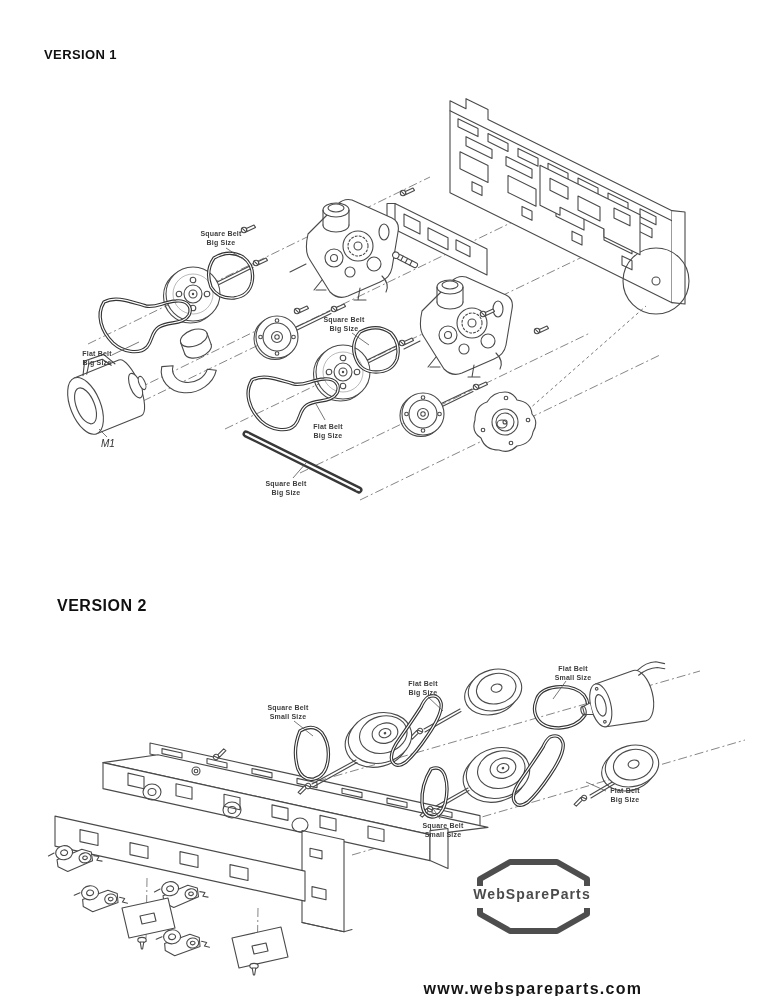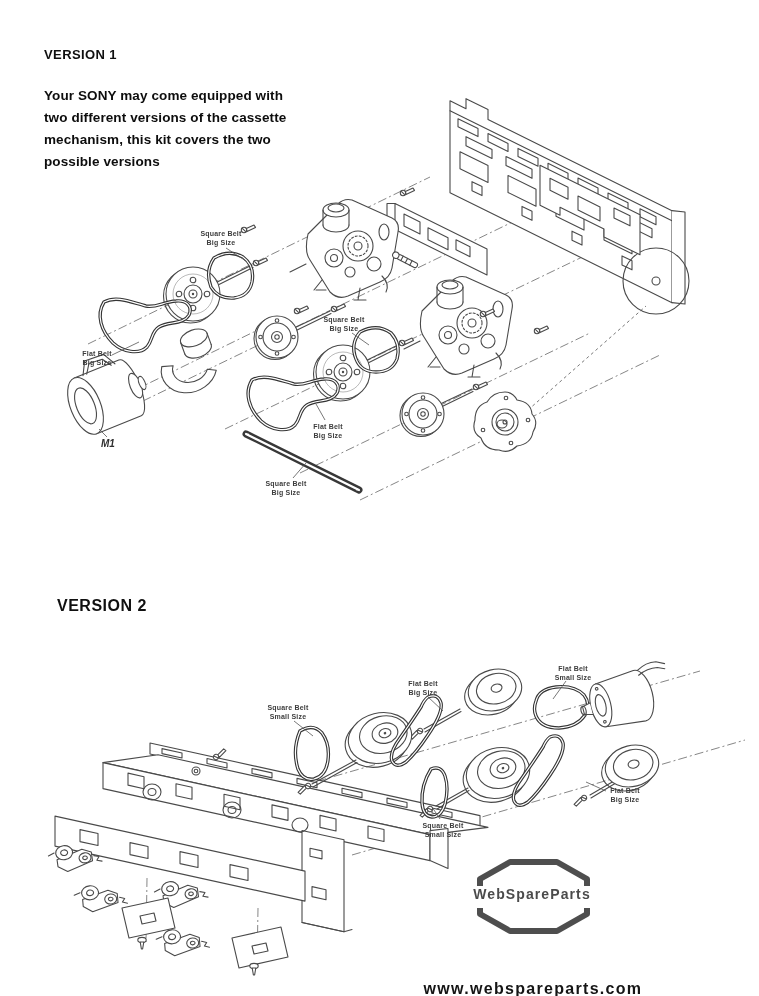--- a/index.html
+++ b/index.html
@@ -15,21 +15,21 @@
   .belt{stroke:#353535;stroke-width:3.4;fill:none;stroke-linejoin:round;}
   .beltcore{stroke:#ffffff;stroke-width:1.2;fill:none;stroke-linejoin:round;}
   .beltfat{stroke:#383838;stroke-width:7;stroke-linecap:round;}
   .beltfatcore{stroke:#ffffff;stroke-width:2.2;stroke-linecap:round;}
   .abs{position:absolute;}
   .h1{font-size:13px;font-weight:700;color:#101010;letter-spacing:.4px;}
   .h2{font-size:16px;font-weight:700;color:#101010;letter-spacing:.5px;}
   .intro{font-size:13.5px;font-weight:700;color:#0d0d0d;line-height:22px;letter-spacing:.1px;white-space:nowrap;}
   .lbl{position:absolute;transform:translateX(-50%);text-align:center;
        font-size:7px;font-weight:700;color:#3d3d3d;line-height:9px;letter-spacing:.2px;white-space:nowrap;}
-  .m1{position:absolute;font-size:10px;font-weight:700;font-style:italic;color:#2e2e2e;}
+  .m1{position:absolute;font-size:10px;font-weight:400;font-style:italic;color:#2e2e2e;}
   .logoText{position:absolute;transform:translateX(-50%);font-size:14px;font-weight:700;
             color:#4b4b4b;letter-spacing:1.1px;white-space:nowrap;}
   .url{position:absolute;transform:translateX(-50%);font-size:16px;font-weight:700;
        color:#151515;letter-spacing:1.3px;white-space:nowrap;margin-top:44px;}
 </style>
 </head>
 <body>
 
 <div class="page">
 
@@ -359,26 +359,20 @@
   </g>
 
   <g>
     <path d="M510,862 L557,862 L587,879 L587,914 L557,931 L510,931 L480,914 L480,879 Z" fill="none" stroke="#4e4e4e" stroke-width="6" stroke-linejoin="round"></path>
     <rect x="452" y="886" width="162" height="22" fill="#ffffff"></rect>
   </g>
 </svg>
 
 <div class="abs h1" style="left:44px;top:47px">VERSION 1</div>
 
-<div class="abs intro" style="left:44px;top:85px">
-  <div>Your SONY may come equipped with</div>
-  <div>two different versions of the cassette</div>
-  <div>mechanism, this kit covers the two</div>
-  <div>possible versions</div>
-</div>
 
 <div class="abs h2" style="left:57px;top:597px">VERSION 2</div>
 
 <div class="lbl" style="left:221px;top:229px">
   <div>Square Belt</div>
   <div>Big Size</div>
 </div>
 <div class="lbl" style="left:344px;top:315px">
   <div>Square Belt</div>
   <div>Big Size</div>

